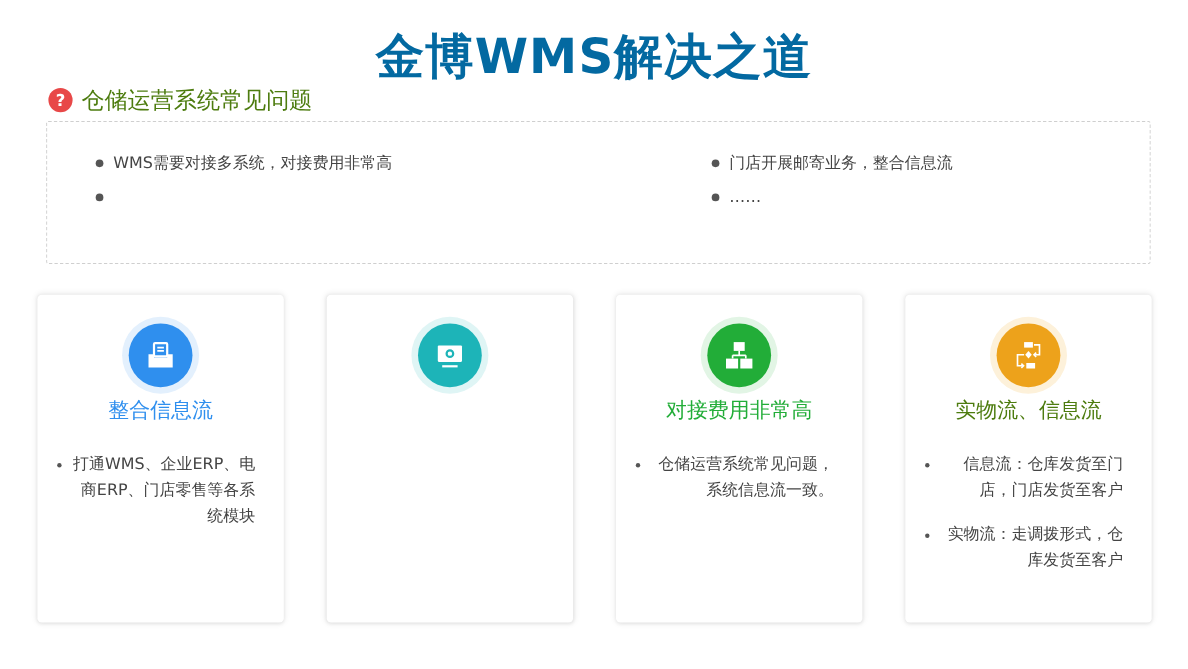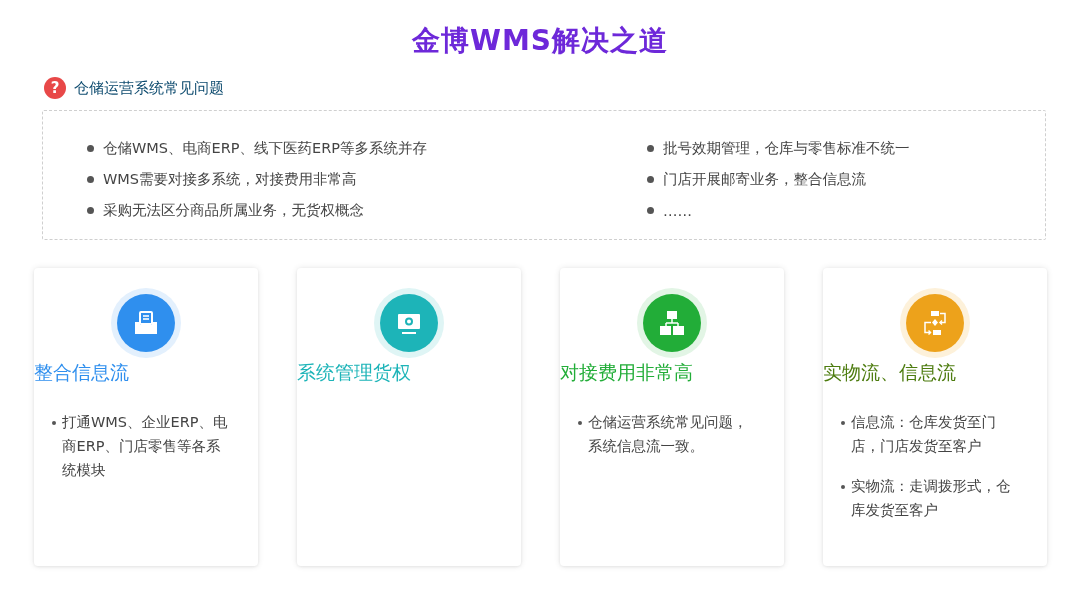--- a/index.html
+++ b/index.html
@@ -1,31 +1,31 @@
 <!DOCTYPE html>
 <html><head>
   <meta charset="utf-8">
   <style>
     * { box-sizing: border-box; margin: 0; padding: 0; }
     html, body { width: 1080px; height: 608px; background: #ffffff; overflow: hidden; }
     body { font-family: "DejaVu Sans", "Liberation Sans", sans-serif; position: relative; }
 
     .title {
       position: absolute; top: 22px; left: 0; width: 1080px; text-align: center;
-      font-size: 28px; font-weight: bold; color: #6d28d9; letter-spacing: 1px;
+      font-size: 44px; font-weight: bold; color: #0369a1; letter-spacing: 1px;
     }
 
     .section-head {
       position: absolute; top: 77px; left: 44px; display: flex; align-items: center; gap: 8px;
     }
     .q-icon {
       width: 22px; height: 22px; border-radius: 50%; background: #e84848; color: #fff;
       font-size: 15px; font-weight: bold; display: flex; align-items: center; justify-content: center;
     }
-    .section-title { font-size: 15px; color: #0c4a6e; }
+    .section-title { font-size: 21px; color: #4d7c0f; }
 
     .problem-box {
       position: absolute; top: 110px; left: 42px; width: 1004px; height: 130px;
       border: 1.5px dashed #cfcfcf; border-radius: 2px;
     }
     .problem-col { position: absolute; top: 22px; }
     .problem-col.left { left: 44px; }
     .problem-col.right { left: 604px; }
     .problem-item {
       display: flex; align-items: center; height: 31px; font-size: 14.5px; color: #444;
@@ -39,23 +39,23 @@
       border-radius: 4px; box-shadow: 0 0 6px rgba(0,0,0,0.10), 0 1px 3px rgba(0,0,0,0.06);
     }
     .card .icon-wrap {
       position: absolute; top: 20px; left: 50%; transform: translateX(-50%);
       width: 70px; height: 70px; border-radius: 50%; display: flex; align-items: center; justify-content: center;
     }
     .card .icon-circle {
       width: 58px; height: 58px; border-radius: 50%; display: flex; align-items: center; justify-content: center;
     }
     .card .card-title {
-      position: absolute; top: 92px; left: 0; width: 100%; text-align: left; font-size: 19px;
+      position: absolute; top: 92px; left: 0; width: 100%; text-align: center; font-size: 19px;
     }
-    .card .card-body { position: absolute; top: 142px; left: 18px; right: 26px; }
+    .card .card-body { position: absolute; top: 142px; left: 18px; right: 26px; text-align: right; }
     .card .bullet {
       position: relative; padding-left: 10px; font-size: 14.5px; color: #444; line-height: 24px;
       margin-bottom: 16px;
     }
     .card .bullet::before {
       content: ""; position: absolute; left: 0; top: 11px; width: 4px; height: 4px;
       border-radius: 50%; background: #555;
     }
   </style>
 </head>
@@ -65,36 +65,27 @@
 
 <div class="section-head">
   <span class="q-icon">?</span>
   <span class="section-title">仓储运营系统常见问题</span>
 </div>
 
 <div class="problem-box">
   <div class="problem-col left">
     <div class="problem-item">
         <span class="dot"></span>
-        <span>仓储WMS、电商ERP、线下医药ERP等多系统并存</span>
-      </div>
-    <div class="problem-item">
-        <span class="dot"></span>
         <span>WMS需要对接多系统，对接费用非常高</span>
       </div>
     <div class="problem-item">
         <span class="dot"></span>
-        <span>采购无法区分商品所属业务，无货权概念</span>
       </div>
   </div>
   <div class="problem-col right">
-    <div class="problem-item">
-        <span class="dot"></span>
-        <span>批号效期管理，仓库与零售标准不统一</span>
-      </div>
     <div class="problem-item">
         <span class="dot"></span>
         <span>门店开展邮寄业务，整合信息流</span>
       </div>
     <div class="problem-item">
         <span class="dot"></span>
         <span>……</span>
       </div>
   </div>
 </div>
@@ -119,21 +110,20 @@
 <div class="card" style="left:297px;">
   <div class="icon-wrap" style="background:#dff5f5;">
     <div class="icon-circle" style="background:#1db4b8;">
       <svg width="30" height="30" viewBox="0 0 30 30">
         <rect x="4" y="6" width="22" height="15" rx="1" fill="#fff"></rect>
         <rect x="8" y="24" width="14" height="2" fill="#fff"></rect>
         <circle cx="15" cy="13.5" r="3" fill="none" stroke="#1db4b8" stroke-width="2"></circle>
       </svg>
     </div>
   </div>
-  <div class="card-title" style="color:#1db4b8;">系统管理货权</div>
 </div>
 
 <div class="card" style="left:560px;">
   <div class="icon-wrap" style="background:#e2f5e5;">
     <div class="icon-circle" style="background:#22ad38;">
       <svg width="30" height="30" viewBox="0 0 30 30">
         <rect x="10" y="3" width="10" height="8" fill="#fff"></rect>
         <line x1="15" y1="11" x2="15" y2="15" stroke="#fff" stroke-width="1.5"></line>
         <line x1="9" y1="15" x2="21" y2="15" stroke="#fff" stroke-width="1.5"></line>
         <line x1="9" y1="15" x2="9" y2="18" stroke="#fff" stroke-width="1.5"></line>

